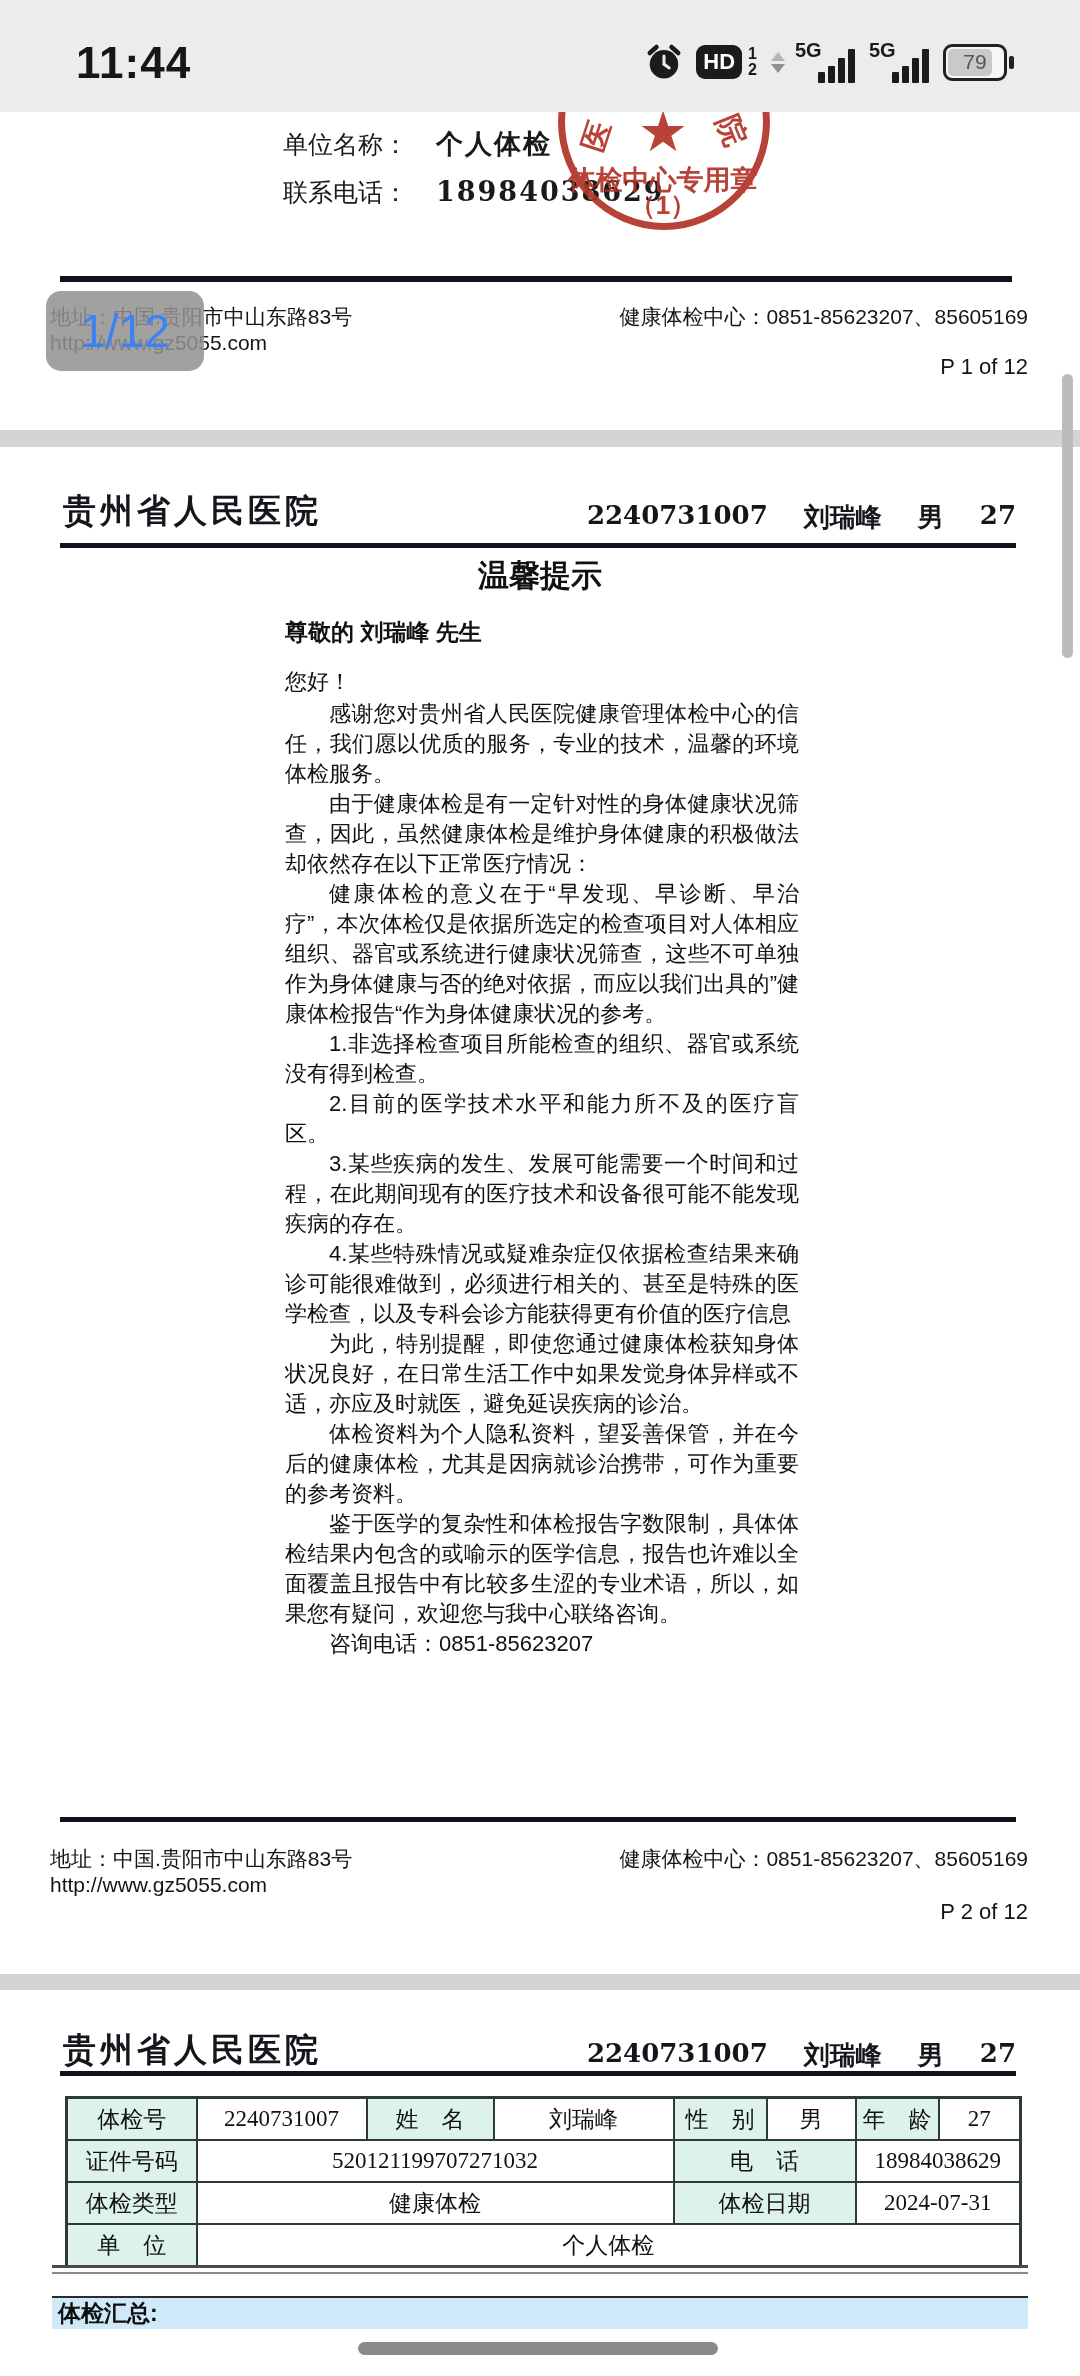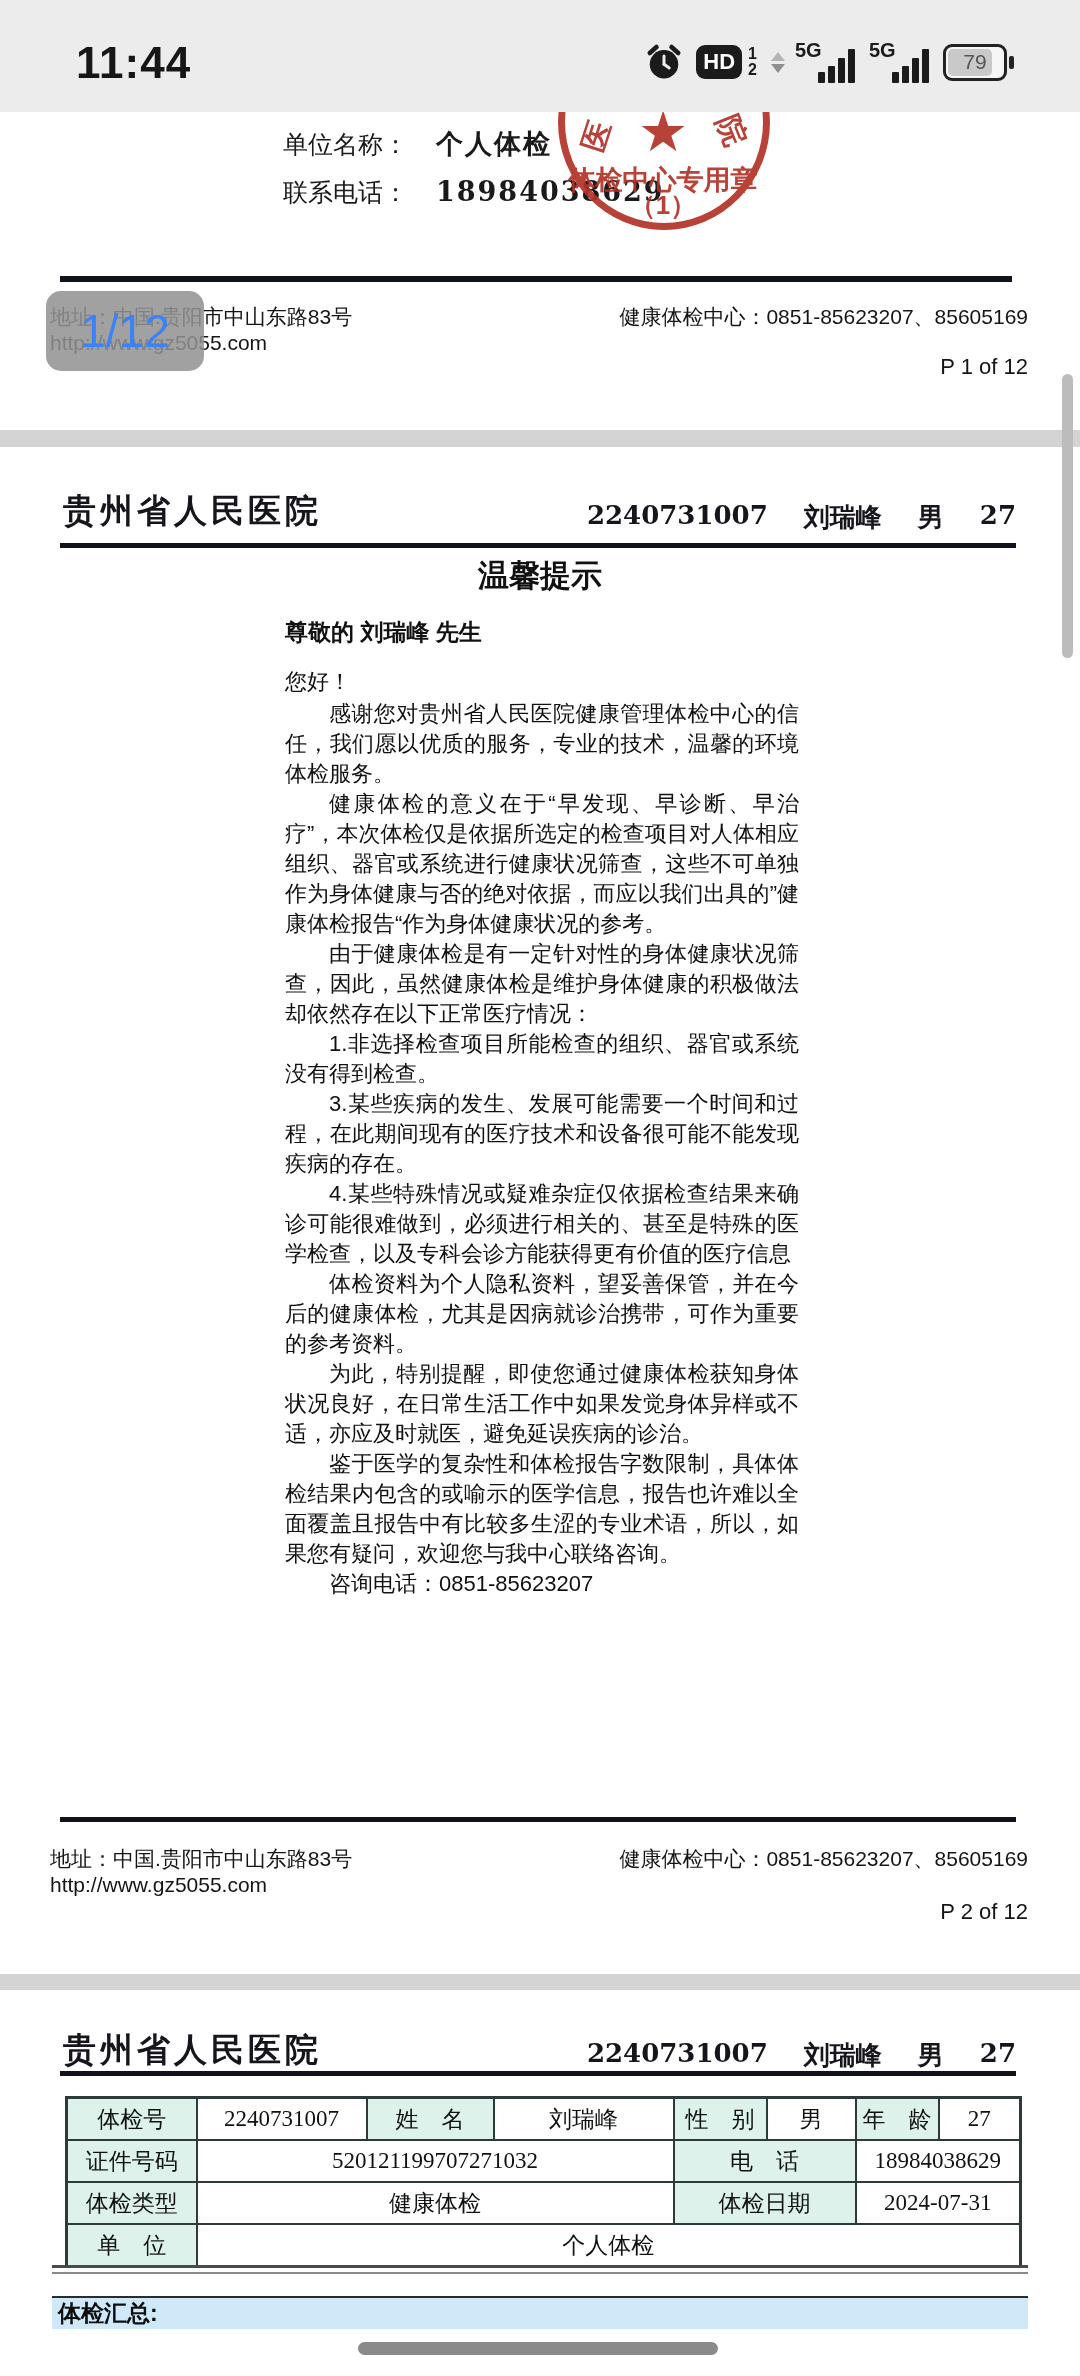--- a/index.html
+++ b/index.html
@@ -126,27 +126,28 @@
       <span>27</span>
     </div>
     <div class="rule" style="left:60px;top:96px;width:956px;height:5px;"></div>
 
     <div class="letter-title">温馨提示</div>
     <div class="salutation">尊敬的 刘瑞峰  先生</div>
     <div class="greeting">您好！</div>
 
     <div class="body-col">
       <p>感谢您对贵州省人民医院健康管理体检中心的信任，我们愿以优质的服务，专业的技术，温馨的环境体检服务。</p>
+      <p>由于健康体检是有一定针对性的身体健康状况筛查，因此，虽然健康体检是维护身体健康的积极做法却依然存在以下正常医疗情况：</p>
       <p>健康体检的意义在于“早发现、早诊断、早治疗”，本次体检仅是依据所选定的检查项目对人体相应组织、器官或系统进行健康状况筛查，这些不可单独作为身体健康与否的绝对依据，而应以我们出具的”健康体检报告“作为身体健康状况的参考。</p>
-      <p>由于健康体检是有一定针对性的身体健康状况筛查，因此，虽然健康体检是维护身体健康的积极做法却依然存在以下正常医疗情况：</p>
       <p>1.非选择检查项目所能检查的组织、器官或系统没有得到检查。</p>
+      <p>2.目前的医学技术水平和能力所不及的医疗盲区。</p>
       <p>3.某些疾病的发生、发展可能需要一个时间和过程，在此期间现有的医疗技术和设备很可能不能发现疾病的存在。</p>
       <p>4.某些特殊情况或疑难杂症仅依据检查结果来确诊可能很难做到，必须进行相关的、甚至是特殊的医学检查，以及专科会诊方能获得更有价值的医疗信息</p>
+      <p>为此，特别提醒，即使您通过健康体检获知身体状况良好，在日常生活工作中如果发觉身体异样或不适，亦应及时就医，避免延误疾病的诊治。</p>
       <p>体检资料为个人隐私资料，望妥善保管，并在今后的健康体检，尤其是因病就诊治携带，可作为重要的参考资料。</p>
-      <p>为此，特别提醒，即使您通过健康体检获知身体状况良好，在日常生活工作中如果发觉身体异样或不适，亦应及时就医，避免延误疾病的诊治。</p>
       <p>鉴于医学的复杂性和体检报告字数限制，具体体检结果内包含的或喻示的医学信息，报告也许难以全面覆盖且报告中有比较多生涩的专业术语，所以，如果您有疑问，欢迎您与我中心联络咨询。</p>
       <p>咨询电话：0851-85623207</p>
     </div>
 
     <div class="rule" style="left:60px;top:1370px;width:956px;height:5px;"></div>
     <div class="foot-addr" style="top:1398px;">地址：中国.贵阳市中山东路83号</div>
     <div class="foot-url" style="top:1426px;">http://www.gz5055.com</div>
     <div class="foot-center" style="top:1398px;">健康体检中心：0851-85623207、85605169</div>
     <div class="foot-pageno" style="top:1452px;">P 2 of 12</div>
   </div>

